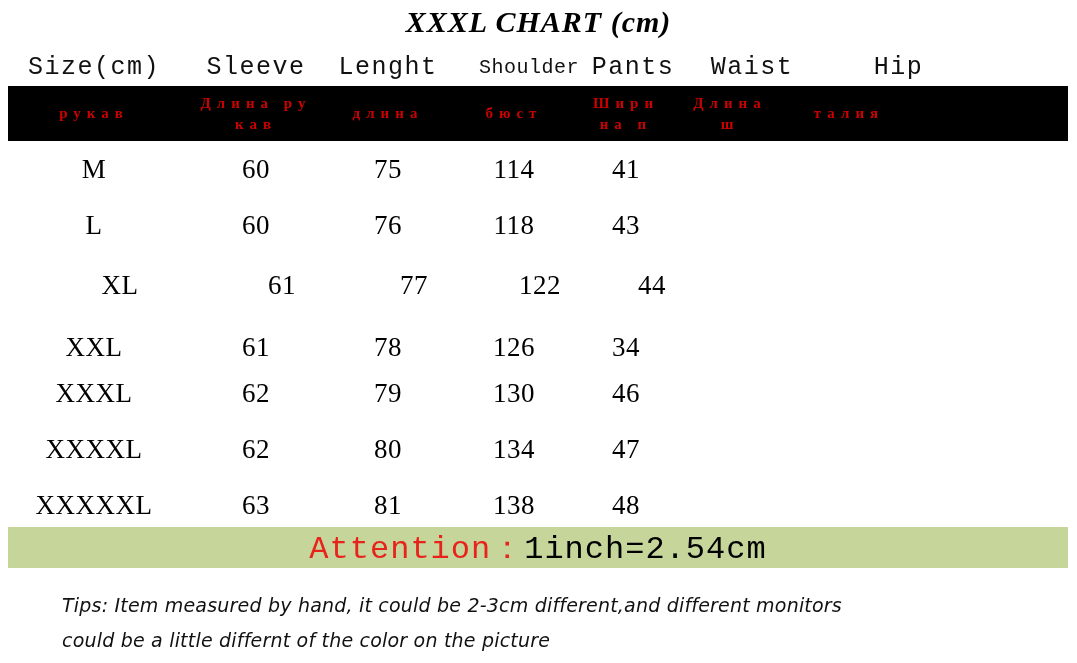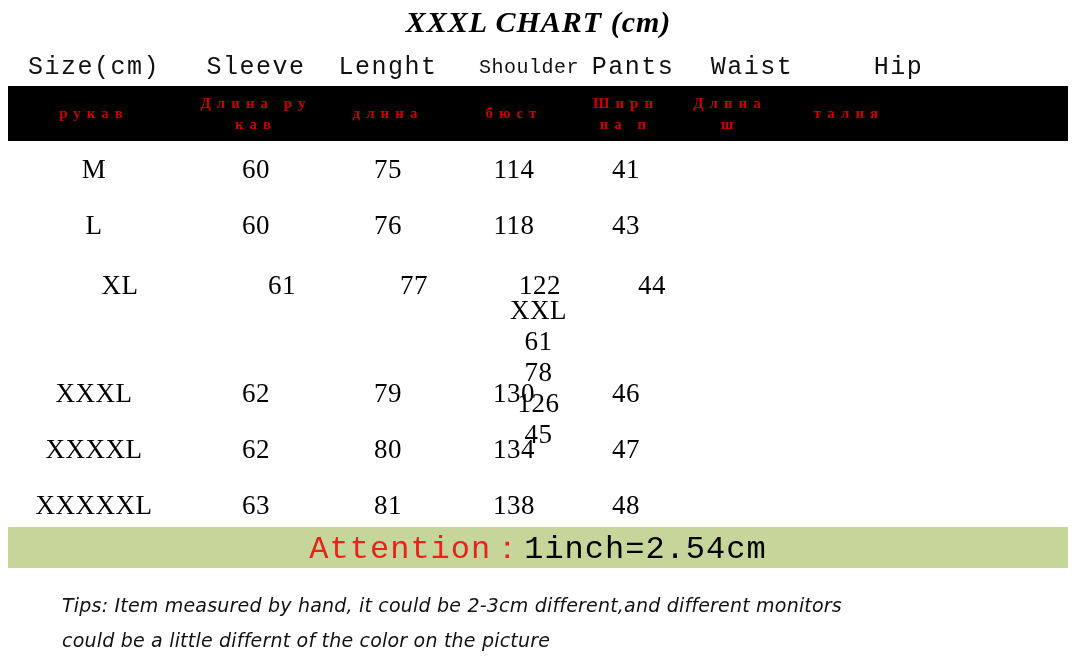--- a/index.html
+++ b/index.html
@@ -215,26 +215,26 @@
     <div class="cell c0">XL</div>
     <div class="cell c1">61</div>
     <div class="cell c2">77</div>
     <div class="cell c3">122</div>
     <div class="cell c4">44</div>
     <div class="cell c5"></div>
     <div class="cell c6"></div>
     <div class="cell c7"></div>
   </div>
 
-  <div class="row data-row" style="top:295px;flex-direction:column;">
+  <div class="row data-row" style="top:319px;">
     <div class="cell c0">XXL</div>
     <div class="cell c1">61</div>
     <div class="cell c2">78</div>
     <div class="cell c3">126</div>
-    <div class="cell c4">45</div>
+    <div class="cell c4">34</div>
     <div class="cell c5"></div>
     <div class="cell c6"></div>
     <div class="cell c7"></div>
   </div>
 
   <div class="row data-row" style="top:365px;">
     <div class="cell c0">XXXL</div>
     <div class="cell c1">62</div>
     <div class="cell c2">79</div>
     <div class="cell c3">130</div>

